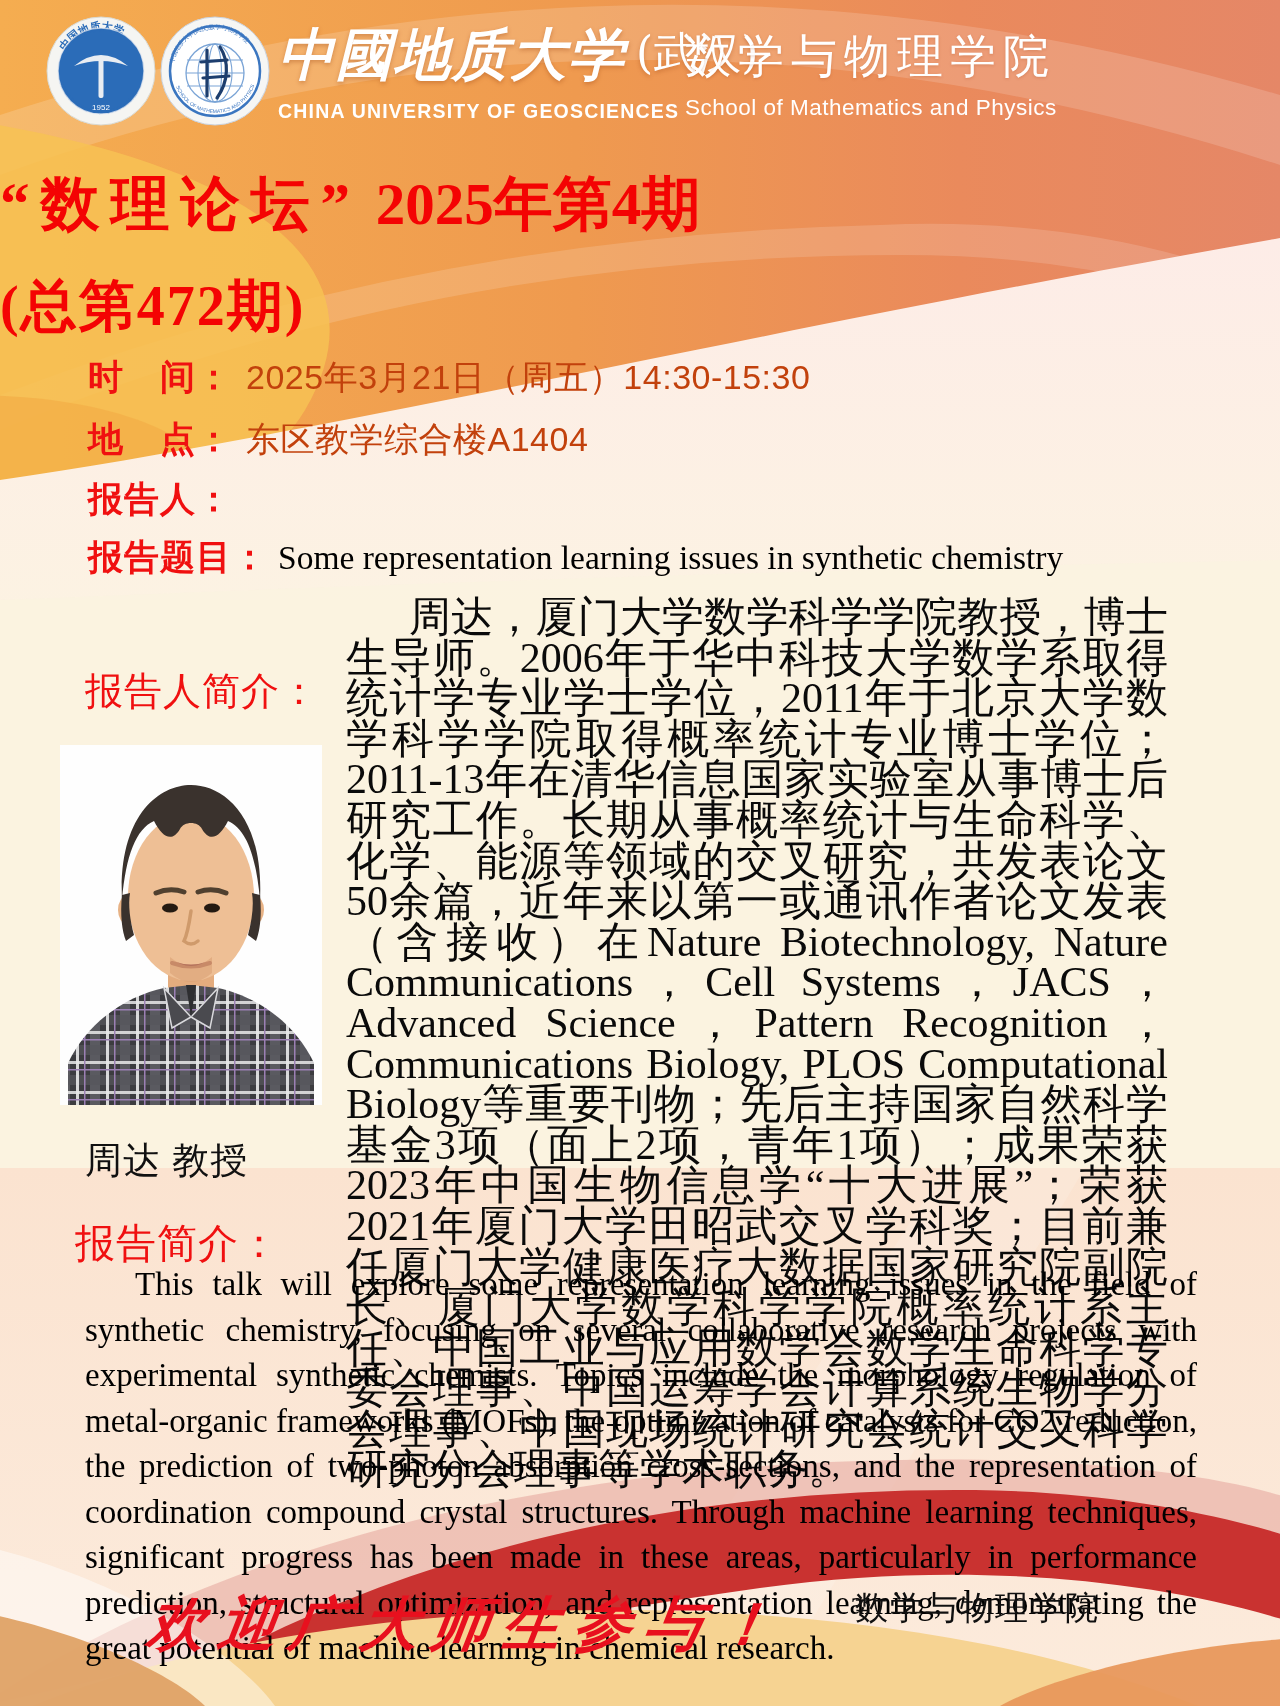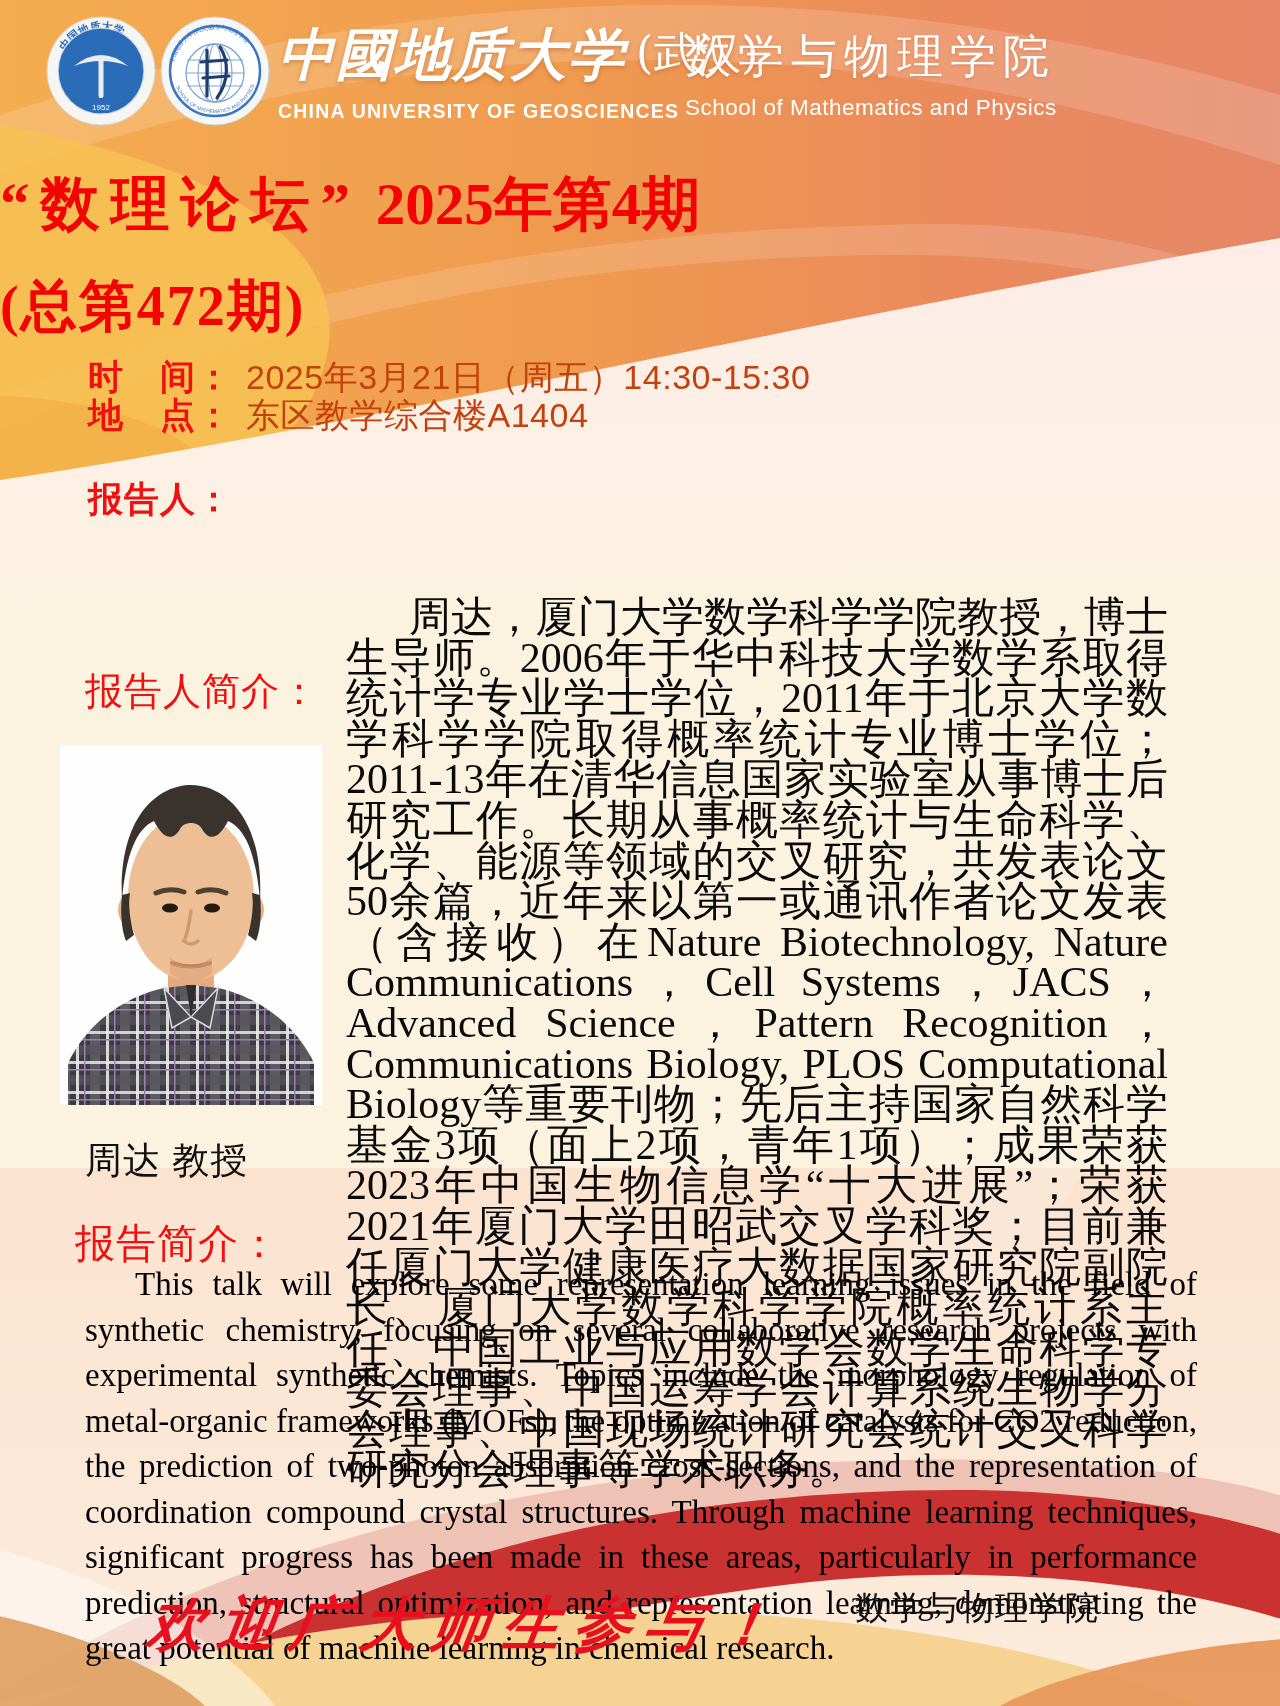--- a/index.html
+++ b/index.html
@@ -162,26 +162,30 @@
     <div class="school-en">School of Mathematics and Physics</div>
   </div>
 
   <div class="abs title title-1"><span class="sp">“数理论坛”</span><span> 2025年第4期</span></div>
   <div class="abs title title-2">(总第472期)</div>
 
   <div class="abs info-row" style="top:354px;">
     <span class="info-label">时　间：</span>
     <span class="info-value">2025年3月21日（周五）14:30-15:30</span>
   </div>
-  <div class="abs info-row" style="top:392px;">
+  <div class="abs info-row" style="top:416px;">
     <span class="info-label">地　点：</span>
     <span class="info-value">东区教学综合楼A1404</span>
   </div>
   <div class="abs info-row" style="top:476px;">
     <span class="info-label">报告人：</span>
+  </div>
+  <div class="abs info-row" style="top:534px;">
+    <span class="info-label">报告题目：</span>
+    <span class="info-value-serif">Some representation learning issues in synthetic chemistry</span>
   </div>
 
   <div class="abs section-label" style="left:85px;top:666px;">报告人简介：</div>
 
   <div class="abs photo">
     <svg viewBox="0 0 262 360" width="262" height="360">
       <defs>
         <pattern id="plaid" width="30" height="30" patternUnits="userSpaceOnUse">
           <rect width="30" height="30" fill="#3c3c40"></rect>
           <rect x="0" width="10" height="30" fill="#5a5a60"></rect>

